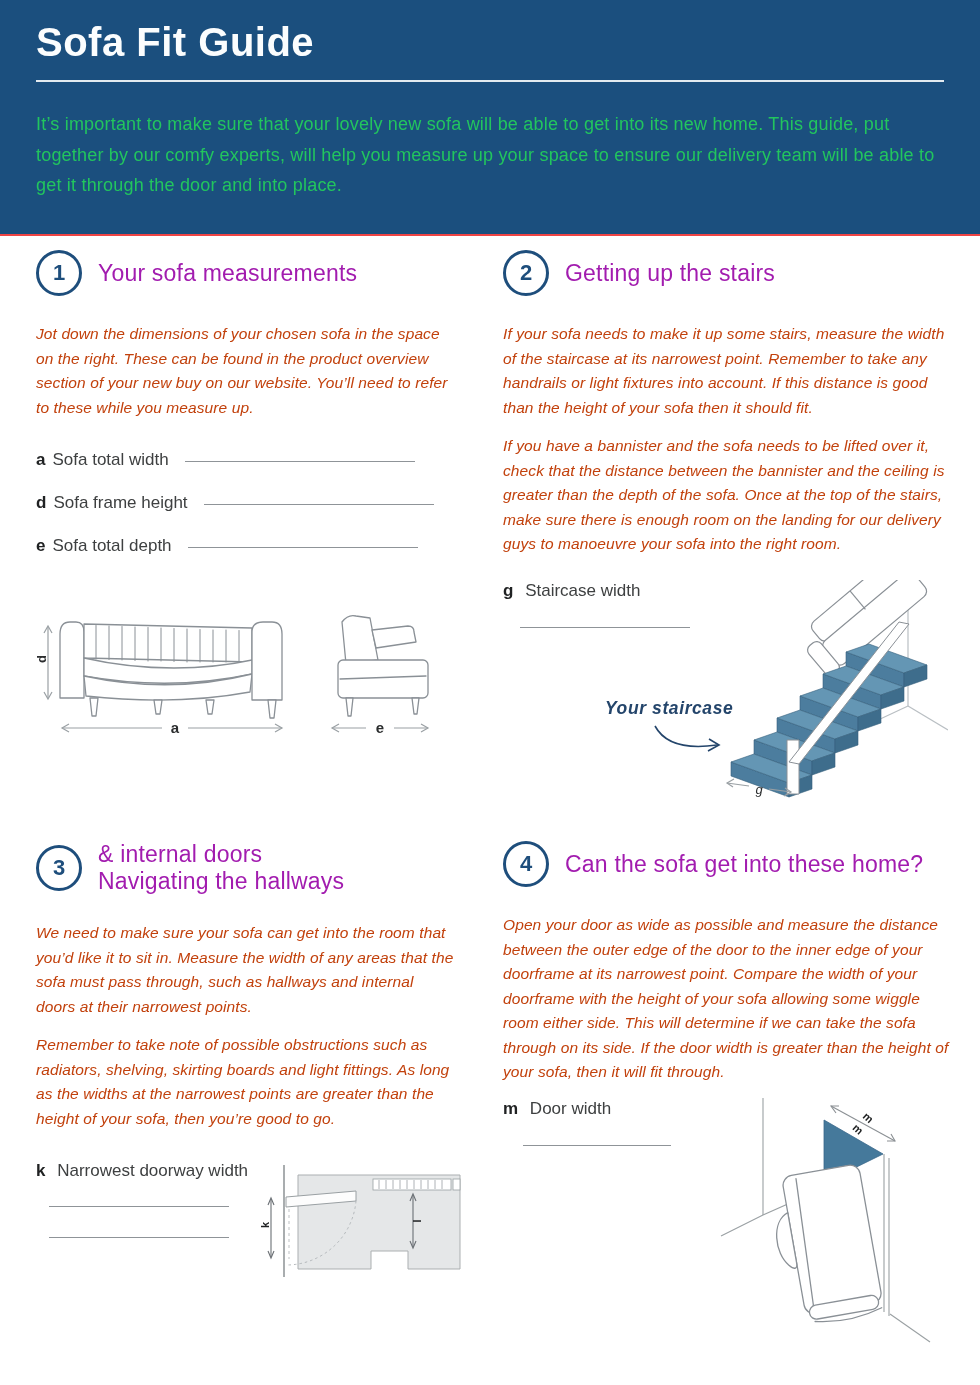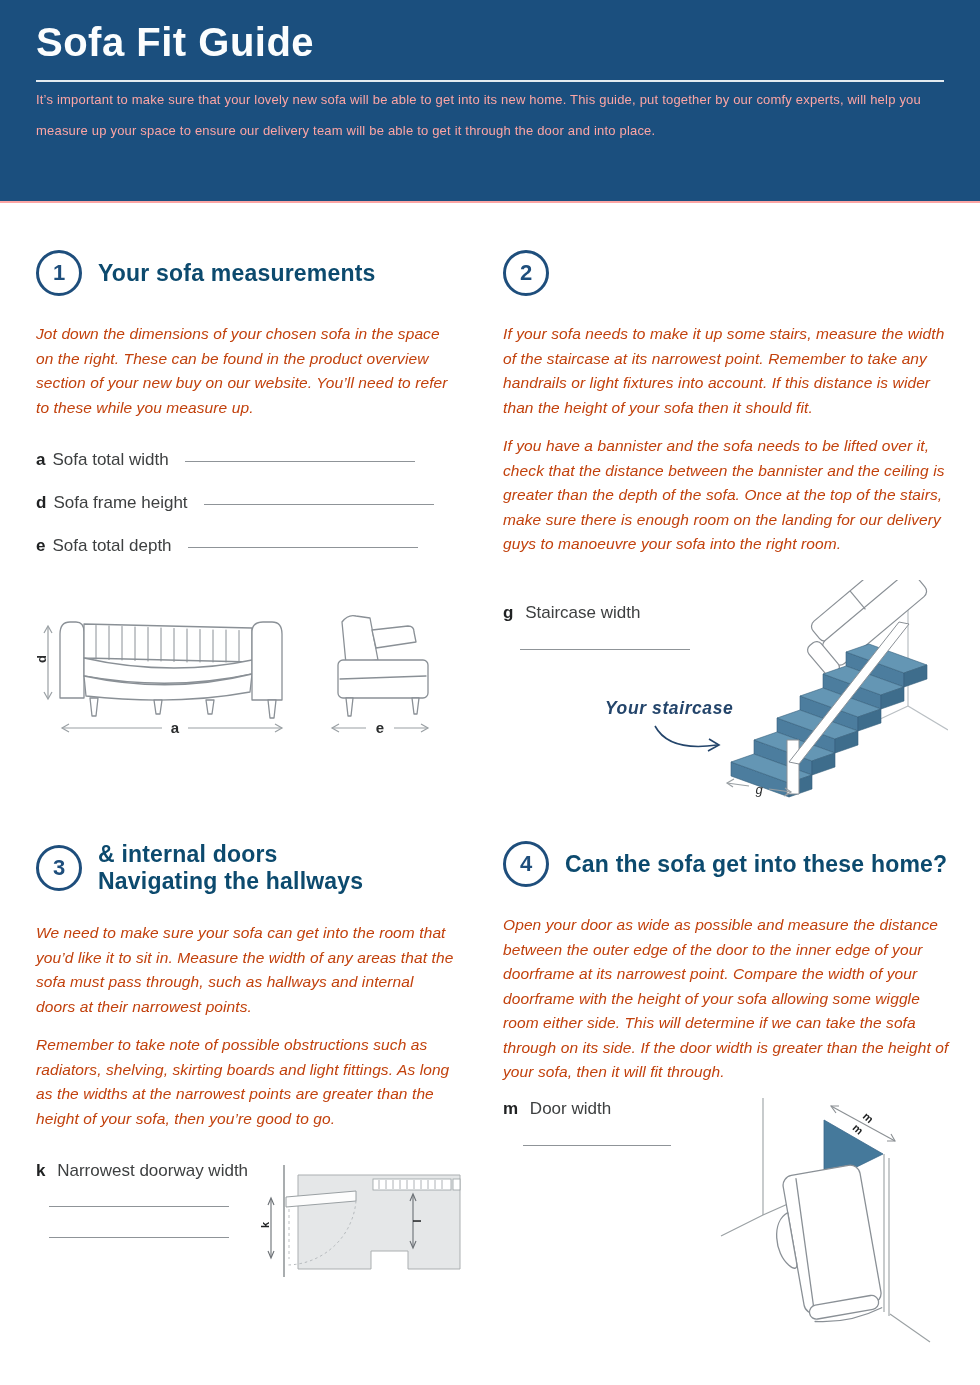--- a/index.html
+++ b/index.html
@@ -2,45 +2,45 @@
 <html><head>
 <meta charset="utf-8">
 <style>
   html,body{margin:0;padding:0;background:#ffffff;}
   .page{
     position:relative;width:980px;height:1385px;background:#ffffff;
     font-family:"Liberation Sans",sans-serif;overflow:hidden;
   }
   
   .header{
-    position:absolute;left:0;top:0;width:980px;height:203px;
-    background:#1B4F7E;border-bottom:2px solid #fca5a5;box-sizing:border-box;
+    position:absolute;left:0;top:0;width:980px;height:236px;
+    background:#1B4F7E;border-bottom:2px solid #ef4444;box-sizing:border-box;
     padding:0 36px;
   }
   .header-title{
     padding-top:20px;font-size:40px;font-weight:600;color:#fbfdfe;letter-spacing:.5px;
   }
   .header-rule{height:2px;background:#eef3f7;margin-top:15px;opacity:.95;}
   .header-intro{
-    margin-top:3px;font-size:13px;line-height:30.5px;color:#fca5a5;
+    margin-top:27px;font-size:18px;line-height:30.5px;color:#22c55e;
     letter-spacing:.2px;max-width:915px;
   }
   
   .section{position:absolute;box-sizing:border-box;}
   #sec1{left:36px;top:250px;width:420px;height:560px;}
   #sec2{left:503px;top:250px;width:445px;height:560px;}
   #sec3{left:36px;top:841px;width:420px;height:540px;}
   #sec4{left:503px;top:841px;width:447px;height:540px;}
   .sec-head{display:flex;align-items:center;gap:16px;}
   .num-circle{
     flex:0 0 auto;width:40px;height:40px;border:3px solid #1E4E7C;border-radius:50%;
     display:flex;align-items:center;justify-content:center;
     font-size:22px;font-weight:bold;color:#1E4E7C;
   }
-  .sec-title{font-size:23px;line-height:27px;font-weight:bold;color:#0c4a6e;letter-spacing:.2px;}
+  .sec-title{font-size:23px;line-height:27px;font-weight:normal;color:#a21caf;letter-spacing:.2px;}
   .sec-body p{
     margin:0 0 14px 0;font-size:15.5px;line-height:24.5px;color:#c2410c;letter-spacing:.1px;font-style:italic;
   }
   .sec-body{margin-top:26px;}
   
   .field-row{display:flex;align-items:baseline;margin-bottom:23px;font-size:17px;color:#3E4041;}
   .field-letter{font-weight:bold;color:#202223;margin-right:7px;}
   .field-line-inline{flex:1 1 auto;margin-left:16px;border-bottom:1.5px solid #8f9498;transform:translateY(-3px);max-width:230px;}
   .fields-inline{margin-top:30px;}
   
@@ -149,26 +149,27 @@
         <polyline points="303,122 296,126 303,130"></polyline>
           <polyline points="385,122 392,126 385,130"></polyline>
       </g>
       <text x="344" y="131" text-anchor="middle" font-size="15" fill="#2b2d2e" font-weight="bold">e</text>
     </svg>
   </div>
 
   <div class="section" id="sec2">
     <div class="sec-head">
       <div class="num-circle">2</div>
+      <div class="sec-title">Getting up the stairs</div>
     </div>
     <div class="sec-body">
-      <p>If your sofa needs to make it up some stairs, measure the width of the staircase at its narrowest point. Remember to take any handrails or light fixtures into account. If this distance is wider than the height of your sofa then it should fit.</p>
+      <p>If your sofa needs to make it up some stairs, measure the width of the staircase at its narrowest point. Remember to take any handrails or light fixtures into account. If this distance is good than the height of your sofa then it should fit.</p>
       <p>If you have a bannister and the sofa needs to be lifted over it, check that the distance between the bannister and the ceiling is greater than the depth of the sofa. Once at the top of the stairs, make sure there is enough room on the landing for our delivery guys to manoeuvre your sofa into the right room.</p>
     </div>
-    <div class="field-stack" style="margin-top:46px">
+    <div class="field-stack" style="margin-top:24px">
       <div>
         <span class="field-letter">g</span>
         <span>Staircase width</span>
       </div>
       <div class="field-line" style="width:170px;margin-left:17px;margin-top:26px"></div>
     </div>
 
     <svg class="diagram" style="left:100px;top:330px" width="345" height="228" viewBox="0 0 345 228">
 
       <g stroke="#b9bfc3" stroke-width="1.2" fill="none">

